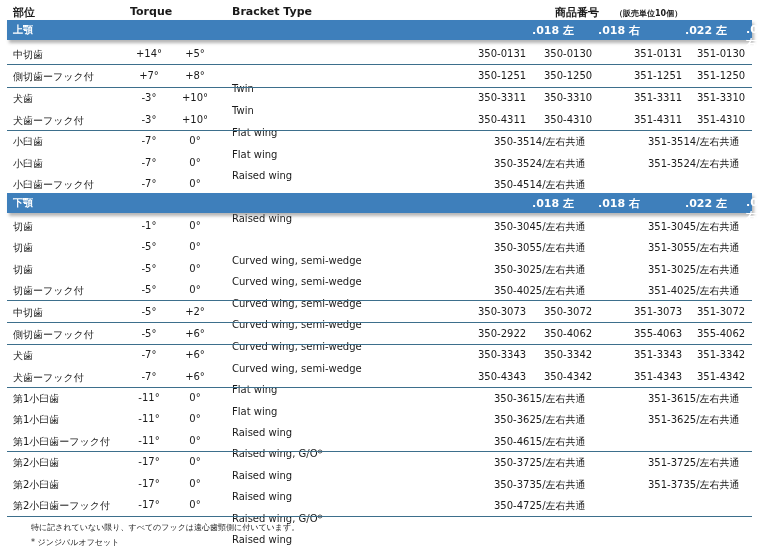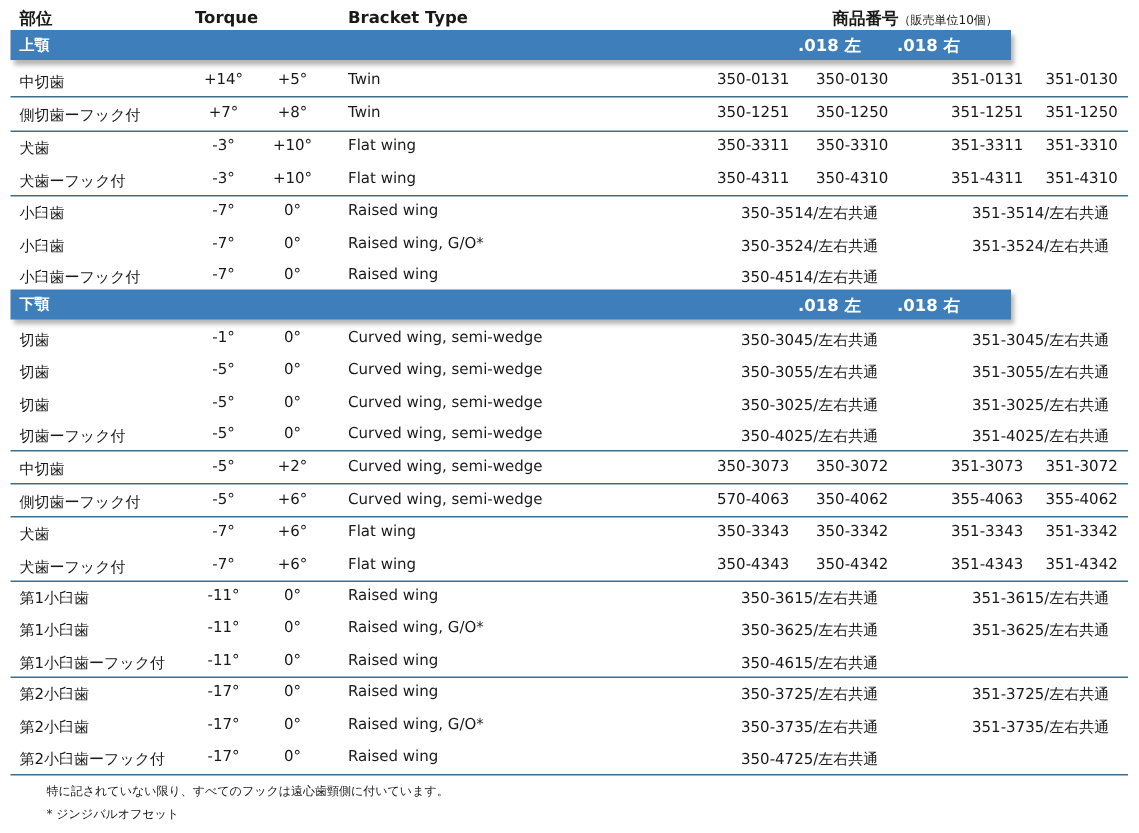--- a/index.html
+++ b/index.html
@@ -1,30 +1,30 @@
 <!DOCTYPE html>
 <html><head>
 <meta charset="utf-8">
 <style>
   html, body { margin:0; padding:0; background:#ffffff; }
   body { width:759px; height:555px; position:relative; overflow:hidden;
          font-family:"DejaVu Sans", "Liberation Sans", sans-serif; color:#1a1a1a; }
   .abs { position:absolute; white-space:nowrap; }
   .hdr { font-weight:bold; font-size:11px; top:5px; }
-  .hdr-small { font-size:8px; font-weight:normal; }
-  .bar { position:absolute; left:7px; width:667px; height:20px; background:#3e7fbb;
+  .hdr-small { font-size:8px; font-weight:bold;margin-left:16px; }
+  .bar { position:absolute; left:7px; width:745px; height:20px; background:#3e7fbb;
          box-shadow:2px 3px 3px rgba(90,90,90,0.45); }
   .bar .lbl { position:absolute; left:6px; top:3px; color:#fff; font-weight:bold; font-size:10px; }
   .bar .col { position:absolute; top:3px; color:#fff; font-weight:bold; font-size:11px;margin-left:47px; }
   .row { position:absolute; left:0; width:685px; height:21px; font-size:10px; }
   .row span { position:absolute; top:5px; white-space:nowrap; }
   .c-part { left:13px; }
   .c-tq { left:130px; width:38px; text-align:center; }
   .c-ang { left:178px; width:34px; text-align:center; }
-  .c-type { left:232px; }
+  .c-type { left:232px;margin-top:35px; }
   .c-p1 { left:478px; }
   .c-p2 { left:544px; }
   .c-p3 { left:634px; }
   .c-p4 { left:697px; }
   .c-s1 { left:494px; }
   .c-s2 { left:648px; }
   .sep { position:absolute; left:7px; width:745px; height:1px; background:#3d6f8c; }
   .note { position:absolute; left:31px; font-size:8px; white-space:nowrap;text-align:center; }
 </style>
 </head>
@@ -161,21 +161,21 @@
   <span class="c-p2">350-3072</span>
   <span class="c-p3">351-3073</span>
   <span class="c-p4">351-3072</span>
 </div>
 <div class="sep" style="top:322px;"></div>
 <div class="row" style="top:323px;">
   <span class="c-part">側切歯ーフック付</span>
   <span class="c-tq">-5°</span>
   <span class="c-ang">+6°</span>
   <span class="c-type">Curved wing, semi-wedge</span>
-  <span class="c-p1">570-4063</span>
+  <span class="c-p1">350-2922</span>
   <span class="c-p2">350-4062</span>
   <span class="c-p3">355-4063</span>
   <span class="c-p4">355-4062</span>
 </div>
 <div class="sep" style="top:344px;"></div>
 <div class="row" style="top:344px;">
   <span class="c-part">犬歯</span>
   <span class="c-tq">-7°</span>
   <span class="c-ang">+6°</span>
   <span class="c-type">Flat wing</span>

